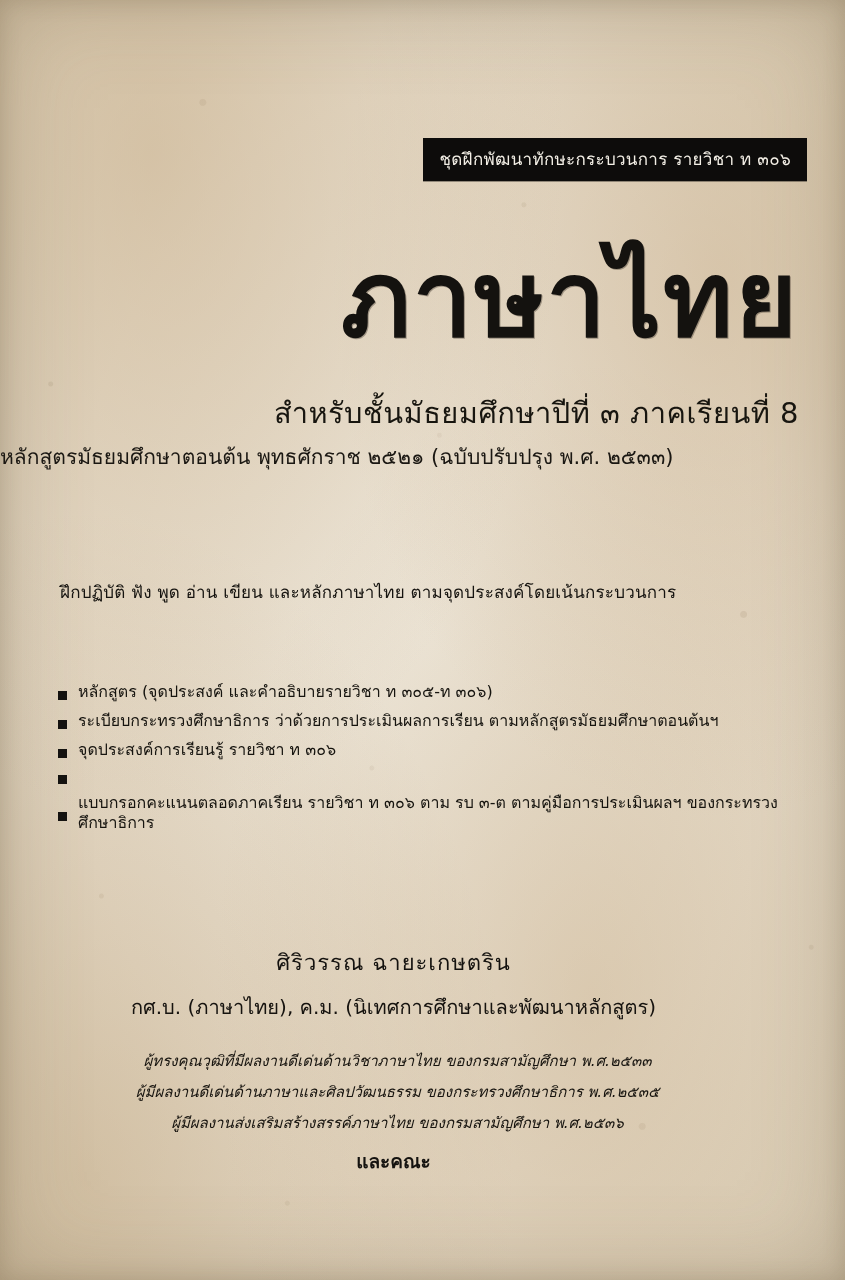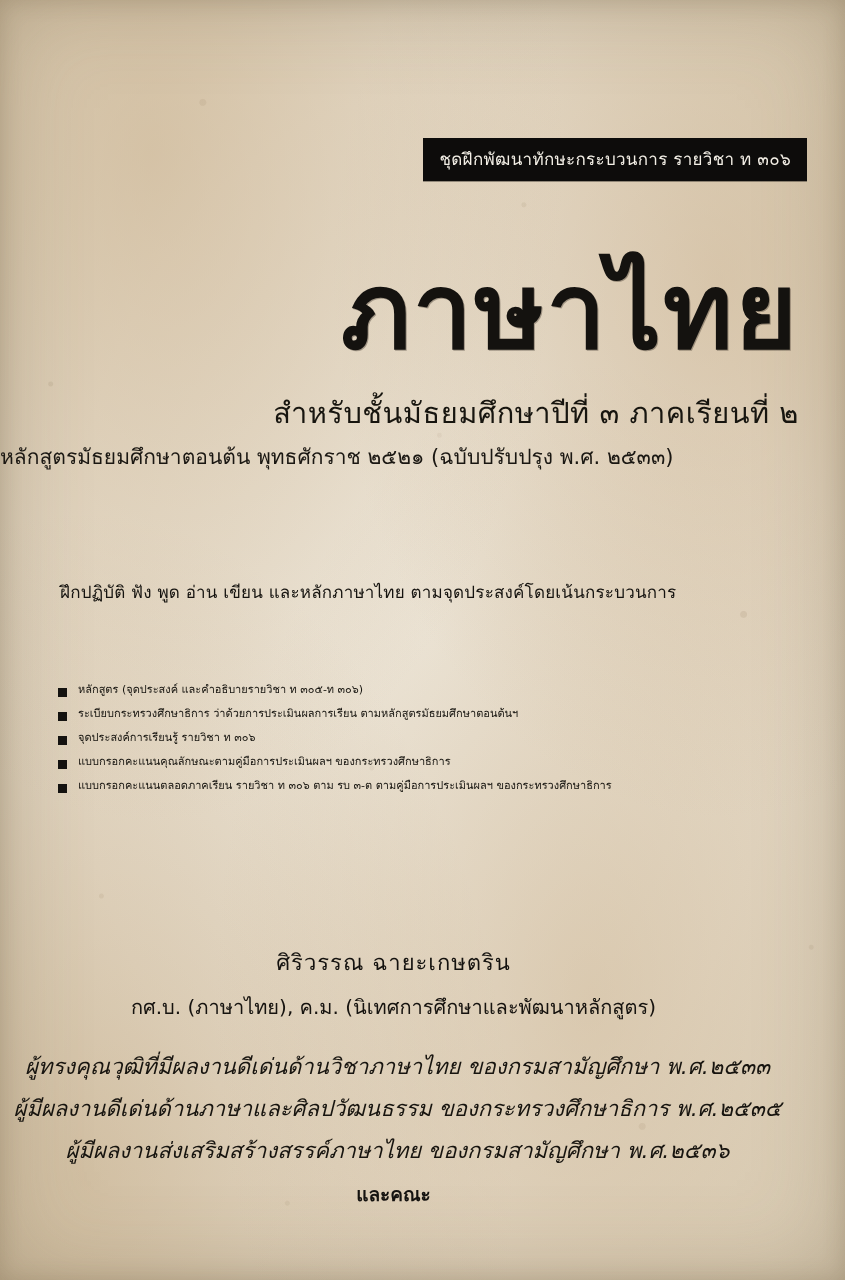--- a/index.html
+++ b/index.html
@@ -70,21 +70,21 @@
     padding: 7px 16px 9px 16px;
     font-size: 17px;
     letter-spacing: 0.3px;
     white-space: nowrap;
     box-shadow: 0 1px 0 rgba(0,0,0,0.35);
   }
 
   
   .title-main {
     position: absolute;
-    top: 259px;
+    top: 247px;
     left: 0;
     right: 46px;
     text-align: right;
     font-size: 106px;
     line-height: 1.0;
     font-weight: bold;
     letter-spacing: 2px;
     color: #14120f;
     text-shadow: 1px 1px 0 rgba(40,32,22,0.35);
   }
@@ -122,21 +122,21 @@
   .bullets {
     position: absolute;
     top: 682px;
     left: 58px;
     right: 50px;
   }
   .bullet-row {
     display: flex;
     align-items: center;
     margin-bottom: 9px;
-    font-size: 11px;
+    font-size: 16px;
     color: #16140f;
   }
   .bullet-mark {
     width: 9px;
     height: 9px;
     background: #141210;
     margin-right: 11px;
     margin-top: 6px;
     flex: 0 0 auto;
   }
@@ -157,21 +157,21 @@
     letter-spacing: 1px;
     margin-bottom: 11px;
     color: #14120f;
   }
   .author-degree {
     font-size: 20px;
     margin-bottom: 26px;
     color: #16130f;
   }
   .author-line {
-    font-size: 22px;
+    font-size: 15px;
     font-style: italic;
     margin-bottom: 7px;
     color: #17140f;
     padding-left: 8px;
   }
   .author-team {
     font-size: 19px;
     font-weight: bold;
     margin-top: 11px;
     color: #14120f;
@@ -181,41 +181,40 @@
 <body>
 
 <div class="page">
   <div class="content">
 
     <div class="band-wrap">
       <div class="band">ชุดฝึกพัฒนาทักษะกระบวนการ  รายวิชา ท ๓๐๖</div>
     </div>
 
     <div class="title-main">ภาษาไทย</div>
-    <div class="title-sub1">สำหรับชั้นมัธยมศึกษาปีที่ ๓  ภาคเรียนที่ ๒</div>
+    <div class="title-sub1">สำหรับชั้นมัธยมศึกษาปีที่ ๓  ภาคเรียนที่ 8</div>
     <div class="title-sub2">หลักสูตรมัธยมศึกษาตอนต้น พุทธศักราช ๒๕๒๑  (ฉบับปรับปรุง พ.ศ. ๒๕๓๓)</div>
 
     <div class="tagline">ฝึกปฏิบัติ ฟัง  พูด  อ่าน  เขียน และหลักภาษาไทย ตามจุดประสงค์โดยเน้นกระบวนการ</div>
 
     <div class="bullets">
       <div class="bullet-row">
         <span class="bullet-mark"></span>
         <span class="bullet-text">หลักสูตร (จุดประสงค์ และคำอธิบายรายวิชา  ท ๓๐๕-ท ๓๐๖)</span>
       </div>
       <div class="bullet-row">
         <span class="bullet-mark"></span>
         <span class="bullet-text">ระเบียบกระทรวงศึกษาธิการ  ว่าด้วยการประเมินผลการเรียน  ตามหลักสูตรมัธยมศึกษาตอนต้นฯ</span>
       </div>
       <div class="bullet-row">
         <span class="bullet-mark"></span>
         <span class="bullet-text">จุดประสงค์การเรียนรู้ รายวิชา  ท ๓๐๖</span>
       </div>
       <div class="bullet-row">
         <span class="bullet-mark"></span>
-        <span class="bullet-text">แบบกรอกคะแนนคุณลักษณะตามคู่มือการประเมินผลฯ  ของกระทรวงศึกษาธิการ</span>
       </div>
       <div class="bullet-row">
         <span class="bullet-mark"></span>
         <span class="bullet-text">แบบกรอกคะแนนตลอดภาคเรียน รายวิชา ท ๓๐๖ ตาม รบ ๓-ต ตามคู่มือการประเมินผลฯ ของกระทรวงศึกษาธิการ</span>
       </div>
     </div>
 
     <div class="author">
       <div class="author-name">ศิริวรรณ   ฉายะเกษตริน</div>
       <div class="author-degree">กศ.บ. (ภาษาไทย), ค.ม.  (นิเทศการศึกษาและพัฒนาหลักสูตร)</div>

